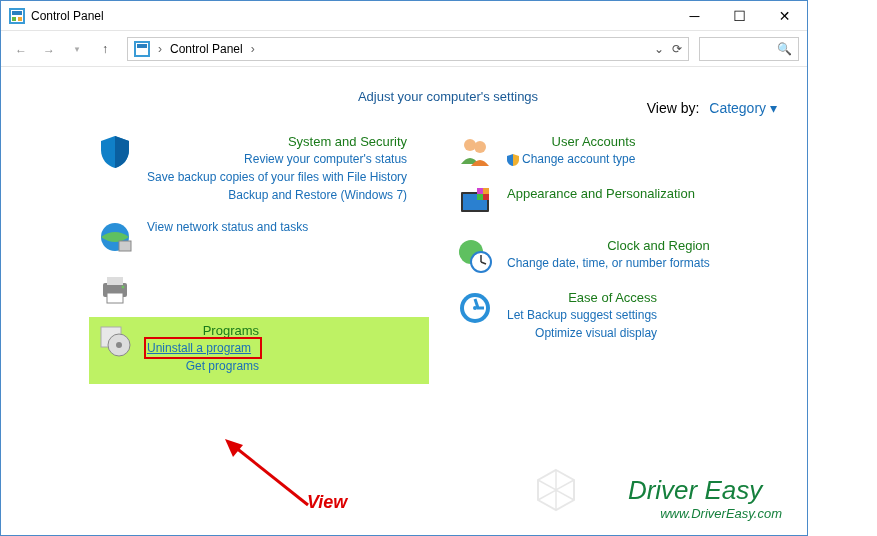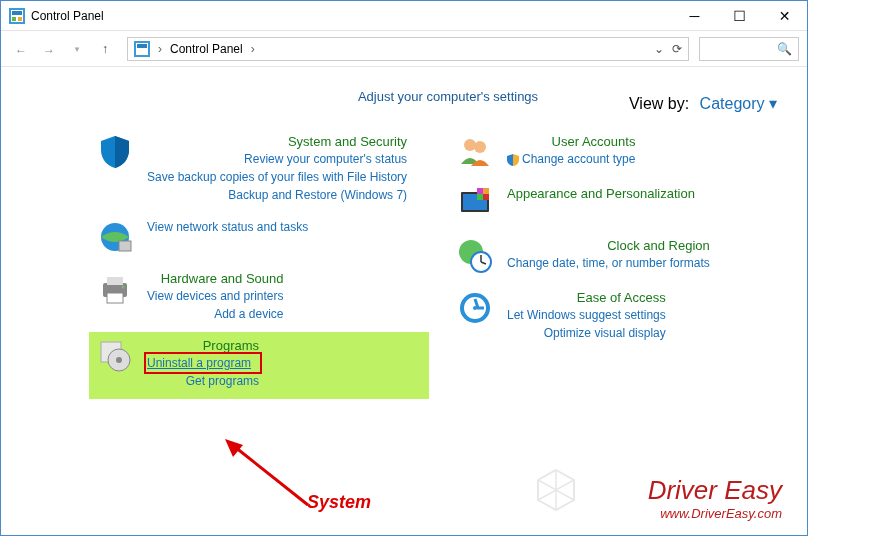--- a/index.html
+++ b/index.html
@@ -16,35 +16,35 @@
 .addr-bar { flex: 1; height: 24px; border: 1px solid #ccc; display: flex; align-items: center; padding: 0 2px; margin: 0 6px; }
 .addr-bar .cp-icon { width: 16px; height: 16px; margin: 0 4px; }
 .addr-bar .crumb { font-size: 12px; padding: 0 4px; }
 .addr-bar .sep { color: #666; padding: 0 4px; }
 .addr-tail { display: flex; align-items: center; margin-left: auto; }
 .addr-tail .drop { width: 18px; text-align: center; color: #555; }
 .search-box { width: 100px; height: 24px; border: 1px solid #ccc; display: flex; align-items: center; justify-content: flex-end; padding-right: 6px; }
 .search-box .search-icon { color: #666; }
 .content { padding: 22px 0 0 88px; position: relative; height: calc(100% - 66px); }
 .heading { color: #1a5a96; font-size: 13px; margin-bottom: 24px; text-align: center; }
-.viewby { position: absolute; right: 30px; top: 27px; font-size: 16px; }
+.viewby { position: absolute; right: 30px; top: 33px; font-size: 14px; }
 .viewby .lbl { color: #000; }
 .viewby .val { color: #1a6fb8; margin-left: 6px; }
 .columns { display: flex; gap: 20px; }
 .col { width: 340px; }
 .category { display: flex; gap: 14px; padding: 6px 8px 10px 8px; }
 .category.highlighted { background: #bef264; }
 .cat-icon { width: 36px; height: 36px; flex-shrink: 0; }
 .cat-body { display: flex; flex-direction: column; gap: 2px; text-align: right; }
 .cat-title { color: #1a7a1a; font-size: 13px; }
 .cat-link { color: #1a6fb8; font-size: 12px; line-height: 16px; cursor: pointer; }
 .cat-link.boxed { outline: 2px solid #d00; outline-offset: 1px; text-decoration: underline; display: inline-block; width: fit-content; padding-right: 8px; }
 .arrow-annotation { position: absolute; left: 222px; top: 370px; pointer-events: none; }
 .click-label { position: absolute; left: 306px; top: 425px; color: #d00; font-weight: bold; font-size: 18px; font-style: italic; }
-.watermark { position: absolute; right: 25px; bottom: 14px; color: #b91c1c; font-style: italic; text-align: right; }
+.watermark { position: absolute; right: 25px; bottom: 14px; color: #15803d; font-style: italic; text-align: center; }
 .watermark .wm1 { font-size: 26px; font-weight: 300; }
 .watermark .wm2 { font-size: 13px; margin-left: 52px; }
 .watermark-icon { position: absolute; right: 228px; bottom: 22px; opacity: 0.35; }
 </style>
 </head>
 <body>
 
 <div class="window">
 
   <div class="titlebar">
@@ -121,25 +121,20 @@
           </div>
         </div>
 
         <div class="category">
           <svg class="cat-icon" viewBox="0 0 36 36">
               <rect x="6" y="12" width="24" height="14" rx="2" fill="#888"></rect>
               <rect x="10" y="6" width="16" height="8" fill="#ddd"></rect>
               <rect x="10" y="22" width="16" height="10" fill="#fff" stroke="#888"></rect>
               <circle cx="26" cy="16" r="1.5" fill="#6fc060"></circle>
             </svg>
-          <div class="cat-body">
-            <div class="cat-title">Hardware and Sound</div>
-            <div class="cat-link">View devices and printers</div>
-            <div class="cat-link">Add a device</div>
-          </div>
         </div>
 
         <div class="category highlighted">
           <svg class="cat-icon" viewBox="0 0 36 36">
               <rect x="4" y="4" width="20" height="20" fill="#e8e8e8" stroke="#aaa"></rect>
               <circle cx="22" cy="22" r="11" fill="#ddd" stroke="#888"></circle>
               <circle cx="22" cy="22" r="3" fill="#888"></circle>
             </svg>
           <div class="cat-body">
             <div class="cat-title">Programs</div>
@@ -197,33 +192,33 @@
 
         <div class="category">
           <svg class="cat-icon" viewBox="0 0 36 36">
               <circle cx="18" cy="18" r="15" fill="#2a90d8"></circle>
               <circle cx="18" cy="18" r="11" fill="#fff"></circle>
               <path d="M18 9 L21 18 L27 18" stroke="#2a90d8" stroke-width="3" fill="none"></path>
               <circle cx="18" cy="18" r="2" fill="#2a90d8"></circle>
             </svg>
           <div class="cat-body">
             <div class="cat-title">Ease of Access</div>
-            <div class="cat-link">Let Windows suggest settings</div>
+            <div class="cat-link">Let Backup suggest settings</div>
             <div class="cat-link">Optimize visual display</div>
           </div>
         </div>
 
       </div>
     </div>
 
     <svg class="arrow-annotation" width="100" height="80" viewBox="0 0 100 80">
       <line x1="85" y1="68" x2="12" y2="10" stroke="#d00" stroke-width="3"></line>
       <polygon points="2,2 20,8 10,20" fill="#d00"></polygon>
     </svg>
-    <div class="click-label">System</div>
+    <div class="click-label">View</div>
 
     <svg class="watermark-icon" width="45" height="45" viewBox="0 0 45 45">
         <path d="M22 2 L40 12 V32 L22 42 L4 32 V12 Z" fill="none" stroke="#bbb" stroke-width="2"></path>
         <path d="M22 2 V42 M4 12 L22 22 L40 12 M4 32 L22 22 L40 32" stroke="#bbb" stroke-width="1.5" fill="none"></path>
       </svg>
     <div class="watermark">
       <div class="wm1">Driver Easy</div>
       <div class="wm2">www.DriverEasy.com</div>
     </div>
 

